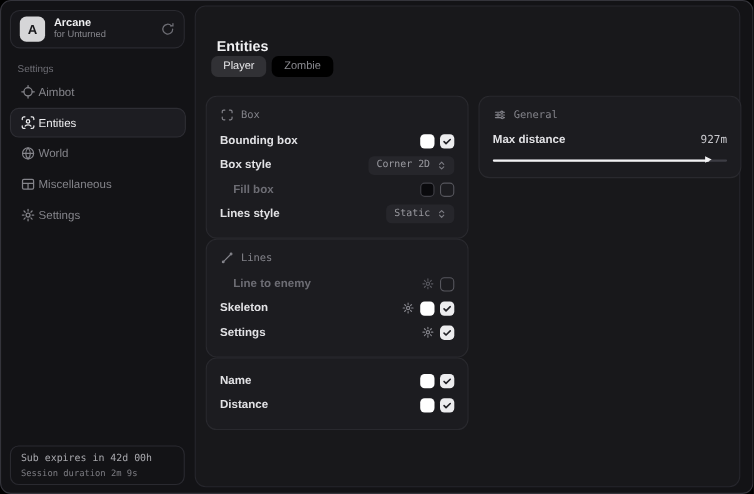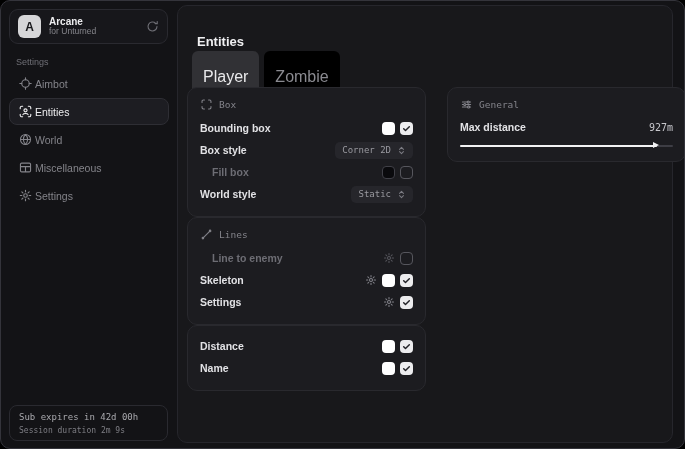--- a/index.html
+++ b/index.html
@@ -25,26 +25,26 @@
   .sub-card{position:absolute;left:8px;bottom:7px;width:159px;height:36px;box-sizing:border-box;
     border:1px solid #2a2a30;border-radius:8px;padding:5px 9px;font-family:"DejaVu Sans Mono",monospace;}
   .sub-line1{font-size:9px;color:#a9a9ae;line-height:1.5;}
   .sub-line2{font-size:8px;color:#7e7e84;line-height:1.5;}
 
   
   .main{position:absolute;left:176px;top:4px;width:496px;height:438px;box-sizing:border-box;
     background:#18181b;border:1px solid #26262c;border-radius:10px;}
   .page-title{position:absolute;left:19px;top:19px;font-size:13px;font-weight:bold;color:#f0f0f2;}
   .tabs{position:absolute;left:14px;top:45px;display:flex;gap:5px;}
-  .tab{height:19px;padding:16px 11px;border-radius:6px;font-size:16px;display:flex;align-items:center;cursor:default;}
+  .tab{height:19px;padding:0 11px;border-radius:6px;font-size:10px;display:flex;align-items:center;cursor:default;}
   .tab.active{background:#313135;color:#e9e9eb;}
   .tab.inactive{background:#000000;color:#8a8a90;}
 
   .col-left{position:absolute;left:9px;top:81px;width:239px;display:flex;flex-direction:column;gap:0;}
-  .col-right{position:absolute;left:257px;top:81px;width:239px;margin-left:12px;}
+  .col-right{position:absolute;left:257px;top:81px;width:239px;}
   .card{background:#1c1c20;border:1px solid #29292e;border-radius:10px;padding:9px 12px 11px;box-sizing:border-box;}
   .sec-head{display:flex;align-items:center;gap:7px;color:#83838a;
     font-family:"DejaVu Sans Mono",monospace;font-size:9.5px;margin:2px 0 7px 1px;}
   .row{display:flex;align-items:center;height:22px;}
   .row-label{font-size:10.5px;font-weight:600;color:#e2e2e5;}
   .row.disabled .row-label{color:#6d6d74;padding-left:12px;}
   .controls{margin-left:auto;display:flex;align-items:center;gap:5px;}
   .swatch{width:13px;height:13px;border-radius:4px;box-sizing:border-box;cursor:default;}
   .swatch.white{background:#ffffff;}
   .swatch.black{background:#0a0a0d;border:1px solid #404047;}
@@ -197,21 +197,21 @@
 
         <div class="row disabled">
           <span class="row-label">Fill box</span>
           <span class="controls">
             <span class="swatch black"></span>
             <span class="checkbox unchecked"></span>
           </span>
         </div>
 
         <div class="row">
-          <span class="row-label">World style</span>
+          <span class="row-label">Lines style</span>
           <span class="controls">
             <span class="dropdown">
               <span>Static</span>
               <span class="dd-caret">
                 <svg width="9" height="9" viewBox="0 0 14 14" fill="none" stroke="currentColor" stroke-width="1.6" stroke-linecap="round" stroke-linejoin="round">
                     <path d="M4 5.2L7 2.2l3 3M4 8.8l3 3 3-3"></path>
                   </svg>
               </span>
             </span>
           </span>
@@ -279,35 +279,35 @@
                   </svg>
               </span>
             </span>
           </span>
         </div>
       </section>
 
       <section class="card">
 
         <div class="row">
+          <span class="row-label">Name</span>
+          <span class="controls">
+            <span class="swatch white"></span>
+            <span class="checkbox checked">
+              <span>
+                <svg width="9" height="9" viewBox="0 0 16 16" fill="none" stroke="currentColor" stroke-width="2.6" stroke-linecap="round" stroke-linejoin="round">
+                    <path d="M3 8.5l3.2 3.2L13 5"></path>
+                  </svg>
+              </span>
+            </span>
+          </span>
+        </div>
+
+        <div class="row">
           <span class="row-label">Distance</span>
-          <span class="controls">
-            <span class="swatch white"></span>
-            <span class="checkbox checked">
-              <span>
-                <svg width="9" height="9" viewBox="0 0 16 16" fill="none" stroke="currentColor" stroke-width="2.6" stroke-linecap="round" stroke-linejoin="round">
-                    <path d="M3 8.5l3.2 3.2L13 5"></path>
-                  </svg>
-              </span>
-            </span>
-          </span>
-        </div>
-
-        <div class="row">
-          <span class="row-label">Name</span>
           <span class="controls">
             <span class="swatch white"></span>
             <span class="checkbox checked">
               <span>
                 <svg width="9" height="9" viewBox="0 0 16 16" fill="none" stroke="currentColor" stroke-width="2.6" stroke-linecap="round" stroke-linejoin="round">
                     <path d="M3 8.5l3.2 3.2L13 5"></path>
                   </svg>
               </span>
             </span>
           </span>

